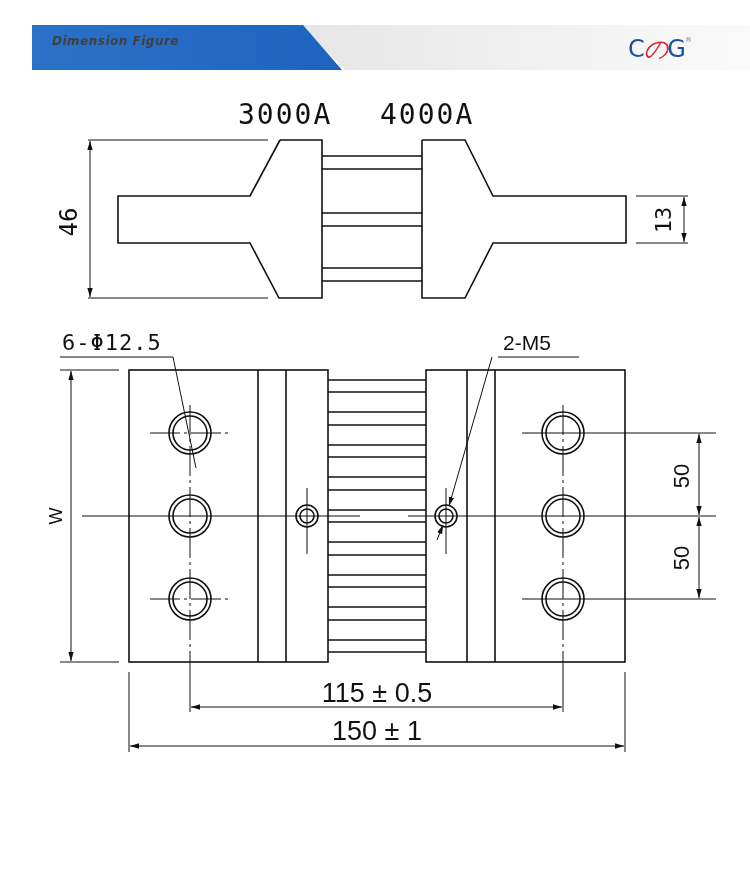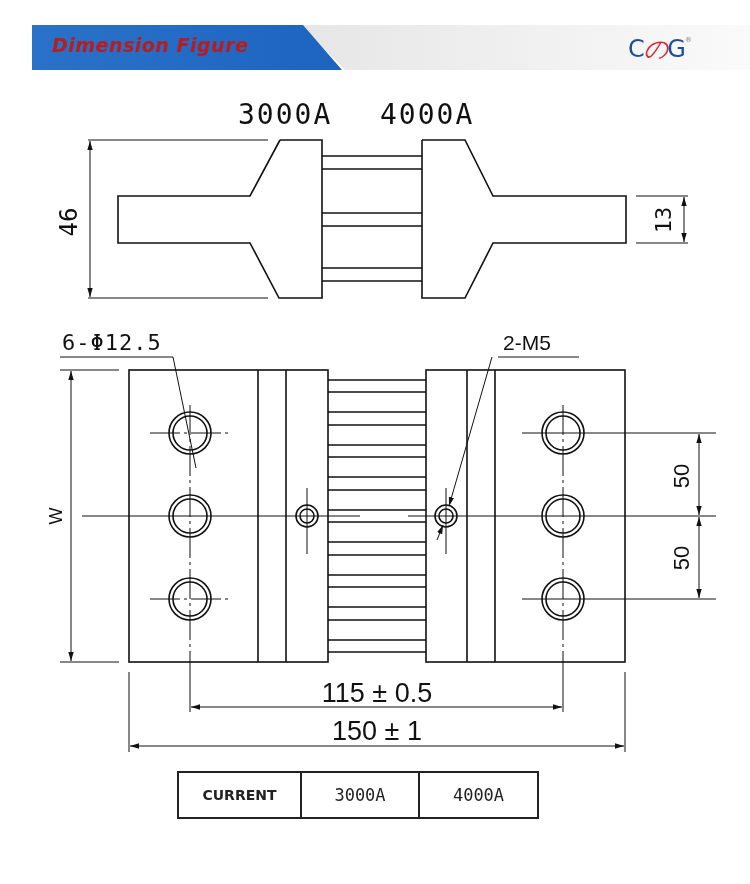--- a/index.html
+++ b/index.html
@@ -1,18 +1,18 @@
 <!DOCTYPE html>
 <html><head>
 <meta charset="utf-8">
 <style>
   html,body{margin:0;padding:0;background:#fff;}
   body{width:750px;height:884px;position:relative;overflow:hidden;font-family:"DejaVu Sans",sans-serif;}
   .banner{position:absolute;left:0;top:0;width:750px;height:90px;}
-  .banner-title{position:absolute;left:52px;top:34px;color:#b91c1c;font-family:"DejaVu Sans",sans-serif;font-weight:bold;font-style:italic;font-size:19px;letter-spacing:0.5px;}
+  .banner-title{position:absolute;left:52px;top:34px;color:#404040;font-family:"DejaVu Sans",sans-serif;font-weight:bold;font-style:italic;font-size:12px;letter-spacing:0.5px;}
   .logo{position:absolute;left:628px;top:33px;font-family:"DejaVu Sans",sans-serif;font-weight:normal;font-size:24px;letter-spacing:-1px;}
   .logo .c,.logo .g{color:#1a4f9c;}
   .logo .o{color:#d7262e;font-style:italic;}
   .logo .reg{color:#888;font-size:7px;vertical-align:top;position:relative;top:3px;}
   svg.drawing{position:absolute;left:0;top:0;}
   .t{font-family:"DejaVu Sans Mono","Liberation Mono",monospace;fill:#111;}
   .ts{font-family:"Liberation Sans","DejaVu Sans",sans-serif;fill:#111;}
   table.spec{position:absolute;left:177px;top:771px;border-collapse:collapse;}
   table.spec td{border:2px solid #222;height:44px;text-align:center;font-family:"DejaVu Sans Mono",monospace;font-size:17px;color:#222;padding:0;}
   table.spec td.hdr{font-family:"DejaVu Sans",sans-serif;font-weight:bold;font-size:14px;width:121px;}
@@ -167,19 +167,14 @@
   <text class="ts" x="503" y="350" font-size="21">2-M5</text>
   <text class="ts" x="0" y="0" font-size="18" transform="translate(62,516) rotate(-90)" text-anchor="middle">W</text>
   <text class="ts" x="0" y="0" font-size="22" transform="translate(689,476) rotate(-90)" text-anchor="middle">50</text>
   <text class="ts" x="0" y="0" font-size="22" transform="translate(689,558) rotate(-90)" text-anchor="middle">50</text>
   <text class="ts" x="377" y="702" font-size="27" text-anchor="middle">115 ± 0.5</text>
   <text class="ts" x="377" y="740" font-size="27" text-anchor="middle">150 ± 1</text>
 </svg>
 
 <table class="spec">
   <tbody>
-      <tr>
-    <td class="hdr">CURRENT</td>
-    <td class="c1">3000A</td>
-    <td class="c2">4000A</td>
-  </tr>
 </tbody>
   </table>
 
 </body></html>

